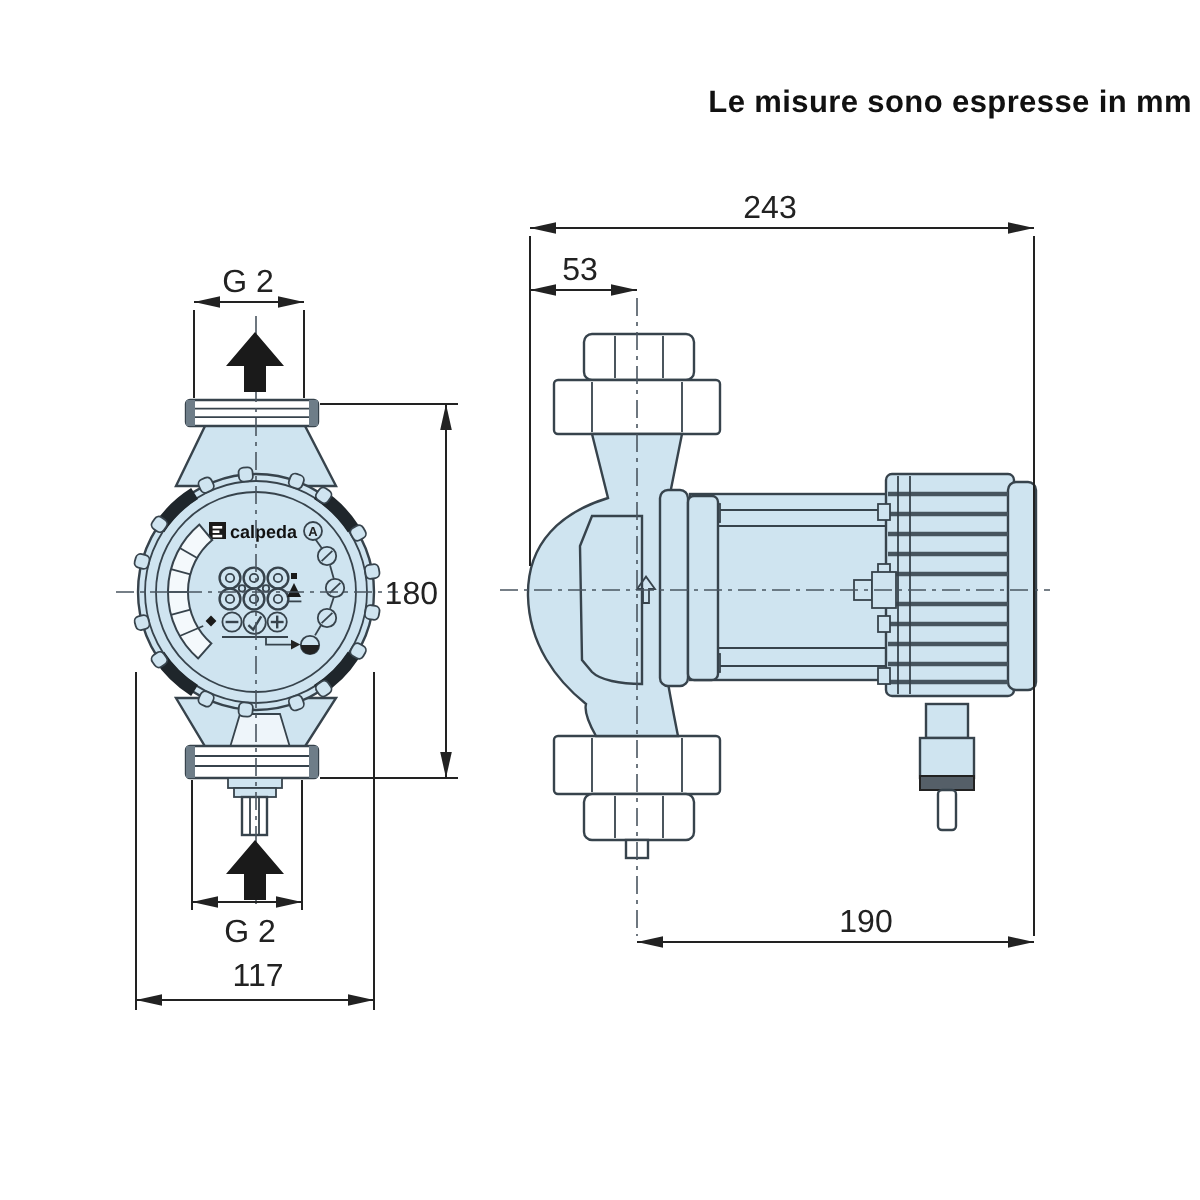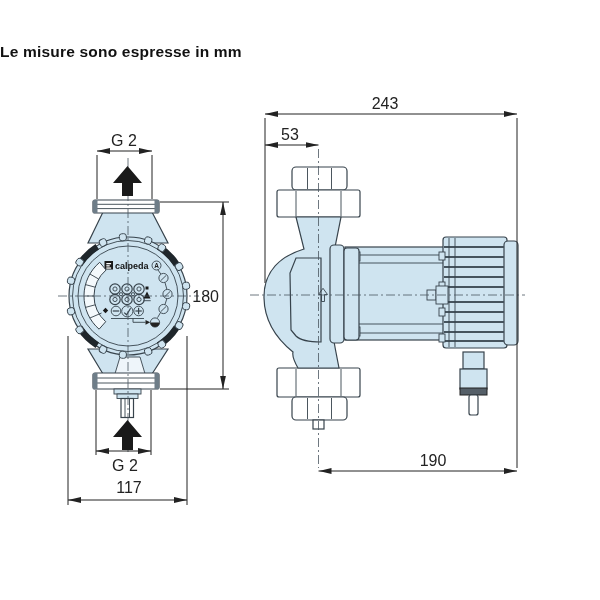--- a/index.html
+++ b/index.html
@@ -1,18 +1,18 @@
 <!DOCTYPE html>
 <html><head>
 <meta charset="utf-8">
 <style>
   html,body{margin:0;padding:0;background:#fff;}
   #stage{position:relative;width:600px;height:600px;background:#ffffff;overflow:hidden;
          font-family:"Liberation Sans","DejaVu Sans",sans-serif;}
-  #title{position:absolute;left:0;top:43px;width:596px;text-align:left;
+  #title{position:absolute;left:0;top:43px;width:596px;text-align:right;
          font-size:15.5px;font-weight:bold;color:#111;letter-spacing:.2px;}
   svg{position:absolute;left:0;top:0;}
   .dimtxt{font-size:16px;fill:#222;}
   .logotxt{font-size:9px;font-weight:bold;fill:#111;}
   .badgetxt{font-size:6.5px;font-weight:bold;fill:#222;}
   .body{fill:#cfe4f0;stroke:#37434c;stroke-width:1.2;}
   .bodythin{fill:#cfe4f0;stroke:#37434c;stroke-width:.9;}
   .white{fill:#ffffff;stroke:#37434c;stroke-width:1.2;}
   .lite{fill:#eef5fa;stroke:#37434c;stroke-width:.9;}
   .ln{stroke:#37434c;stroke-width:.9;fill:none;}

